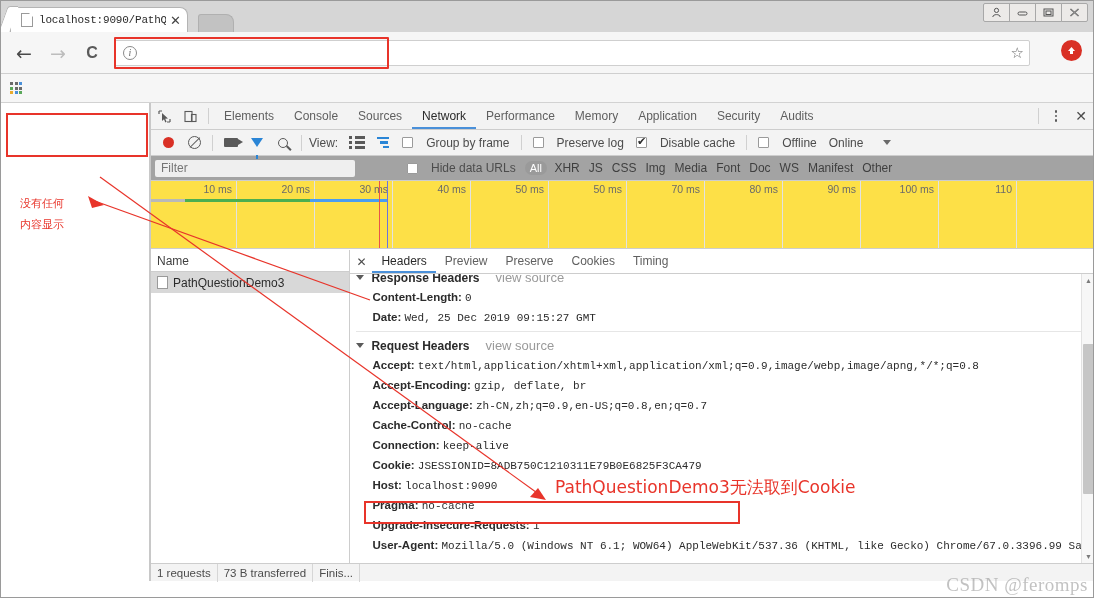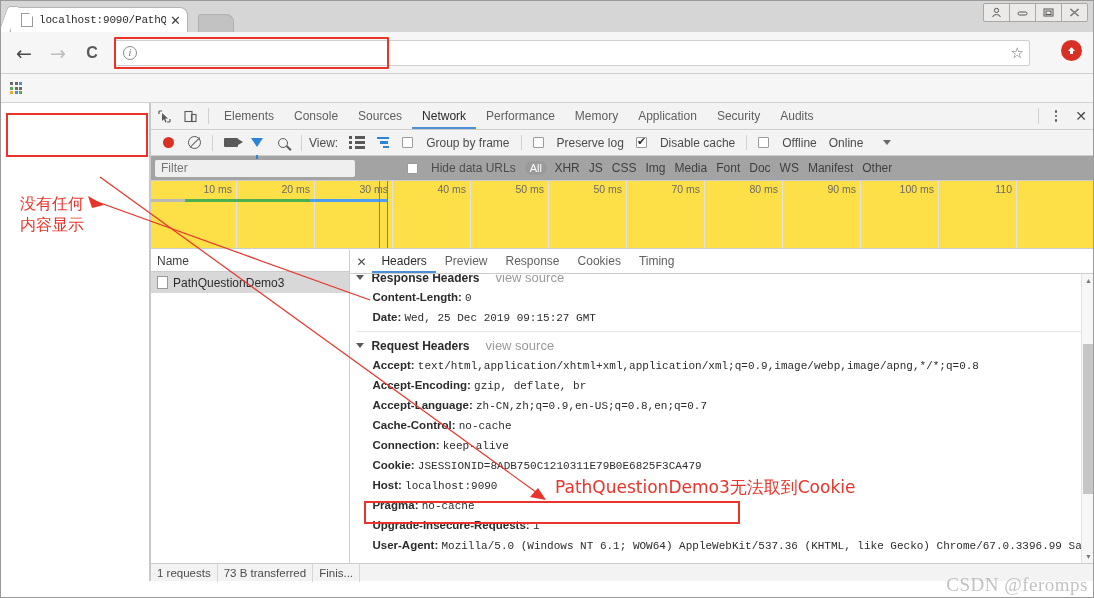--- a/index.html
+++ b/index.html
@@ -170,21 +170,21 @@
     position: absolute; left: 0; top: 103px; width: 150px; height: 478px;
     background: #fff; border-right: 1px solid #c8c8c8;
   }
   .blank-redbox {
     position: absolute; left: 6px; top: 113px;
     width: 142px; height: 44px;
     border: 2px solid #e8342a;
   }
   .cn-note {
     position: absolute; left: 20px; top: 193px;
-    color: #e8342a; font-size: 16px; line-height: 21px;
+    color: #e8342a; font-size: 11px; line-height: 21px;
     font-family: "DejaVu Sans", sans-serif;
     white-space: pre;
   }
 
   
   .devtools {
     position: absolute; left: 150px; top: 103px;
     width: 944px; height: 478px;
     background: #fff;
     border-left: 1px solid #c8c8c8;
@@ -666,21 +666,21 @@
           <div class="req-doc-ico"></div>
           <div>PathQuestionDemo3</div>
         </div>
       </div>
 
       <div class="detail">
         <div class="detail-tabs">
           <div class="dtab-close">✕</div>
           <div class="dtab active">Headers</div>
           <div class="dtab">Preview</div>
-          <div class="dtab">Response</div>
+          <div class="dtab">Preserve</div>
           <div class="dtab">Cookies</div>
           <div class="dtab">Timing</div>
         </div>
 
         <div class="headers-pane">
 
           <div class="hsection-title" style="margin-top:-6px">
             <span class="tri open"></span>
             <span>Response Headers</span>
             <span class="viewsrc">view source</span>

